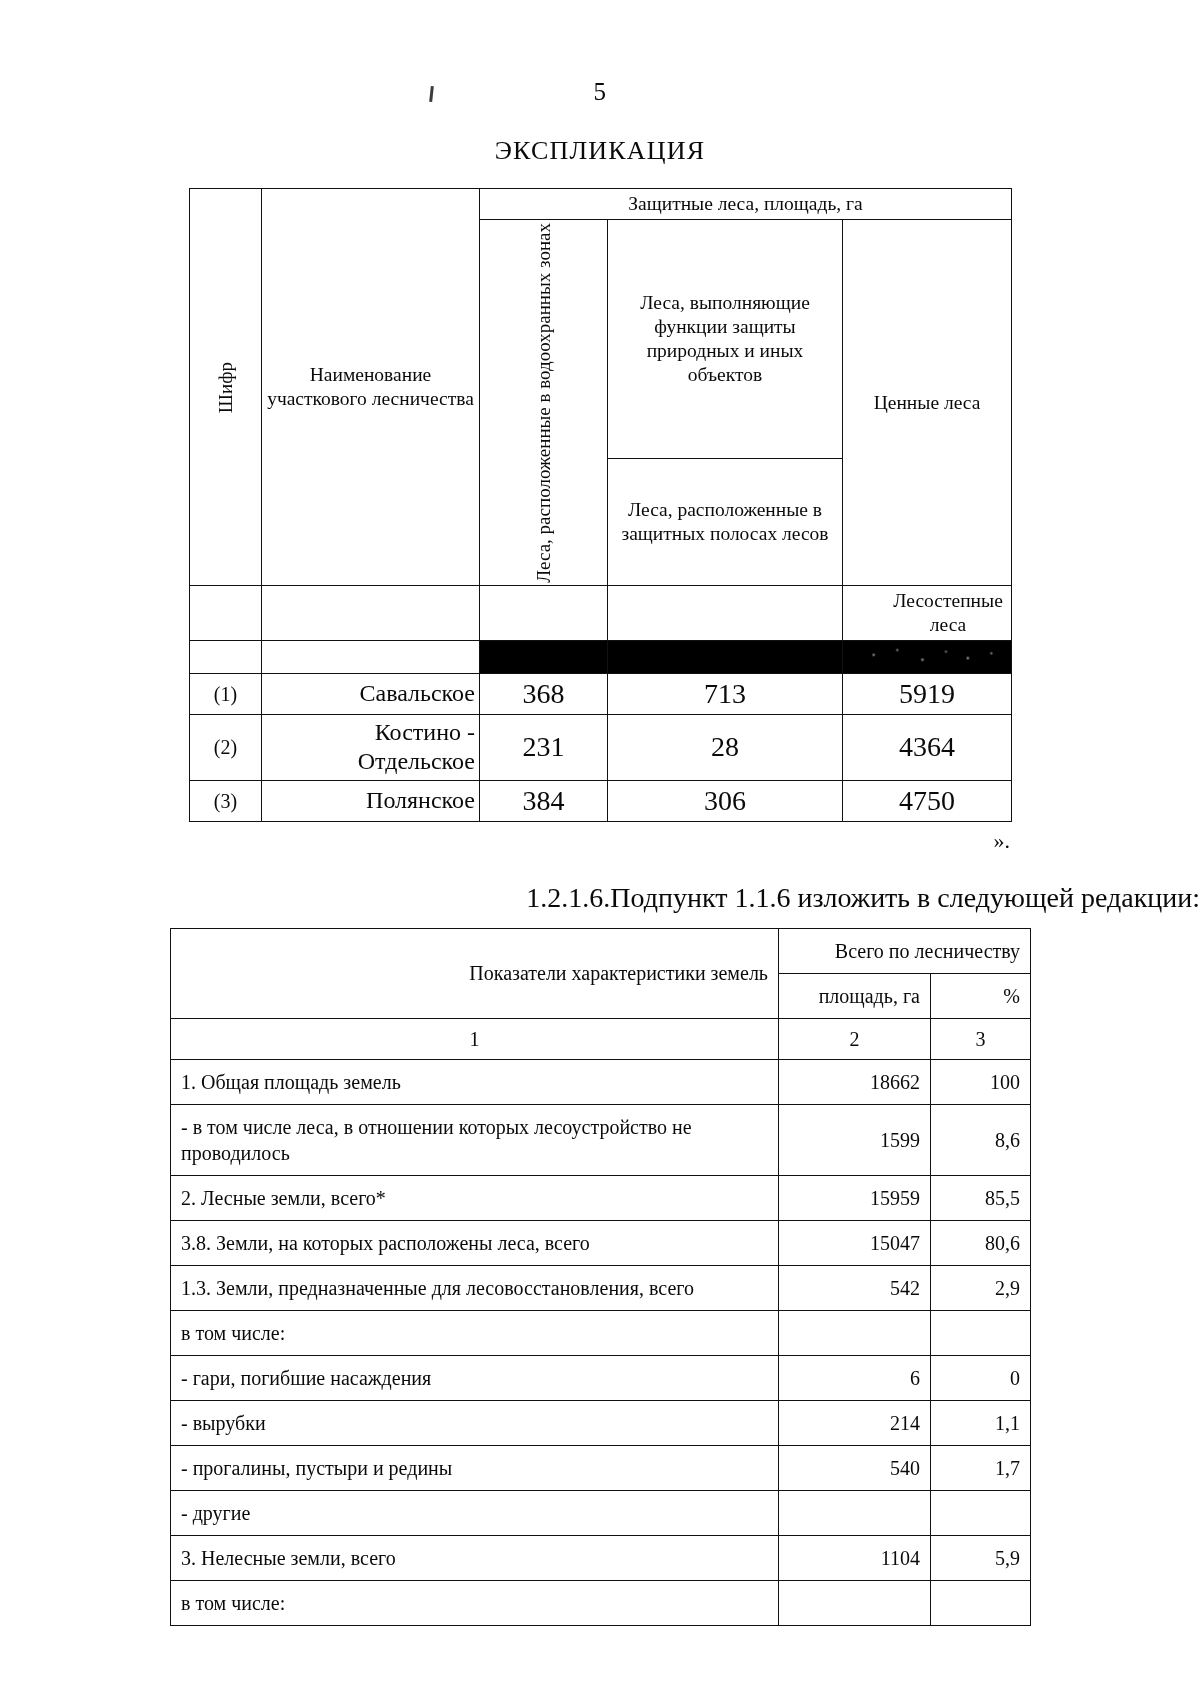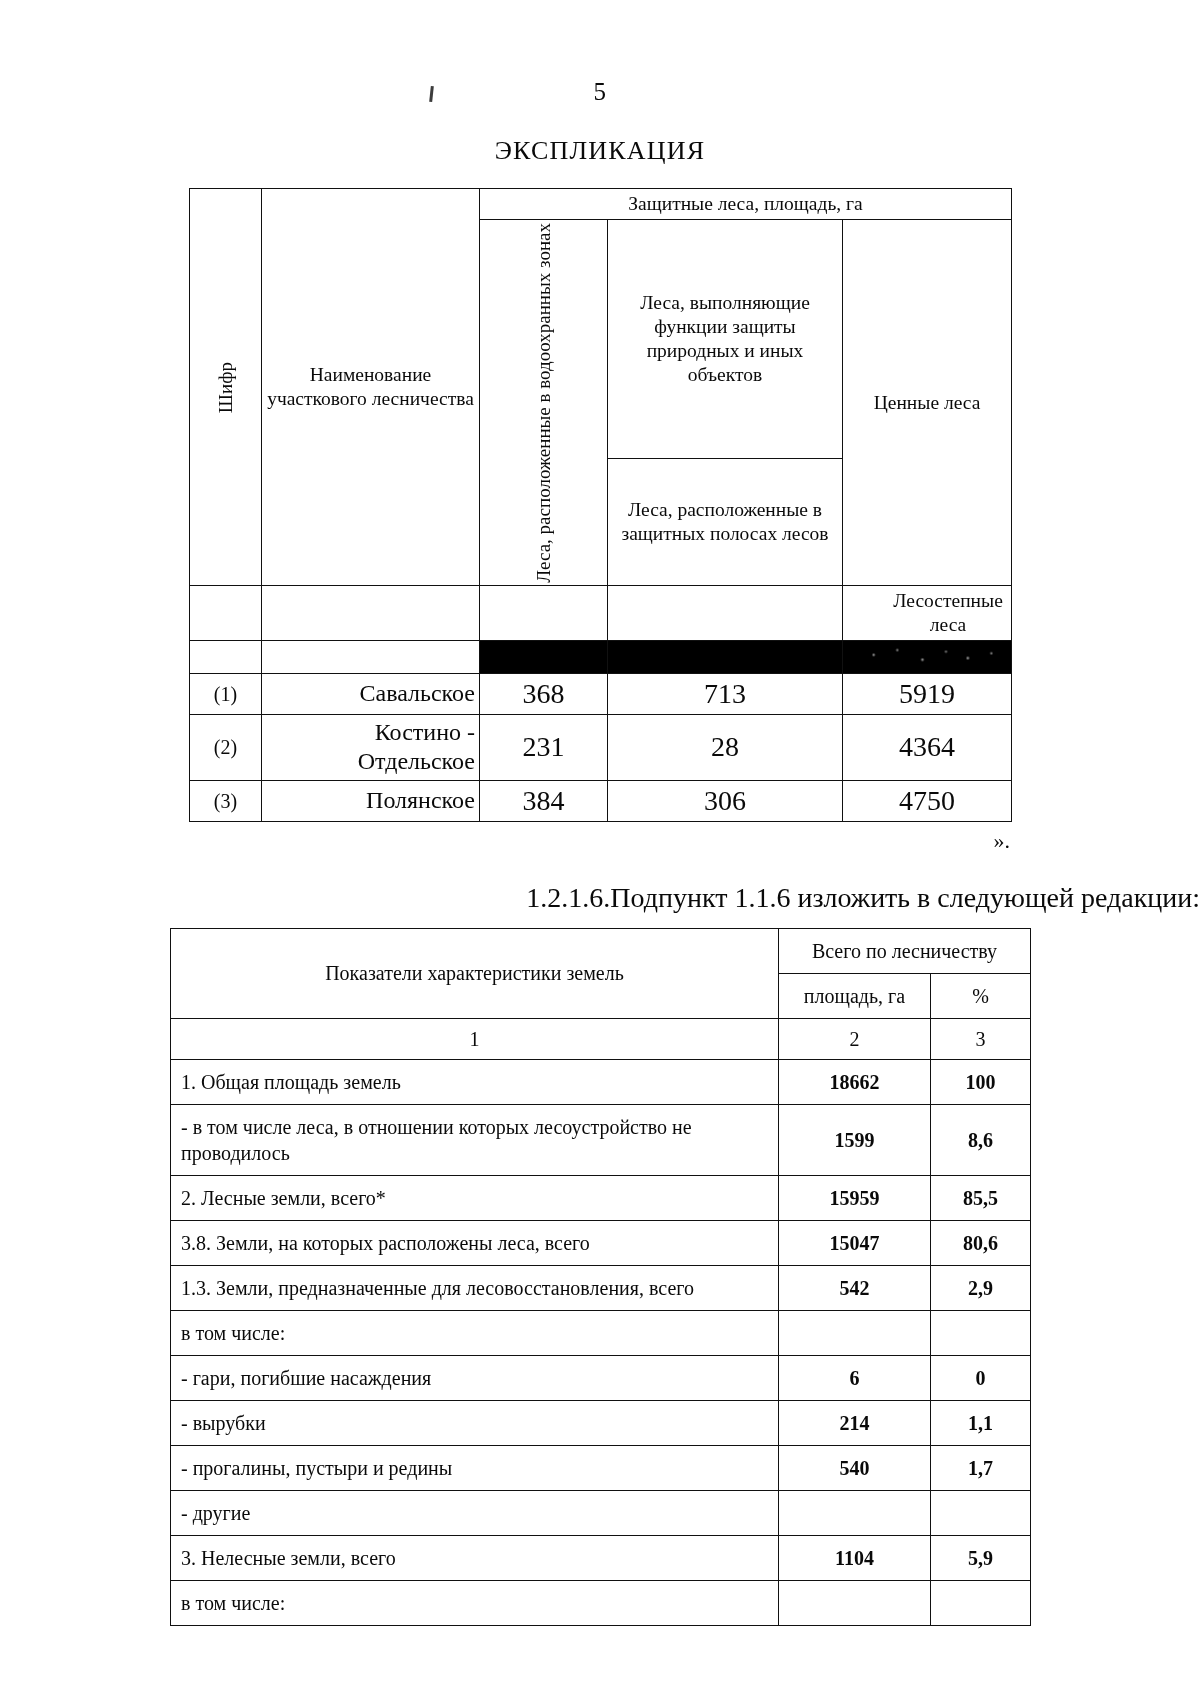--- a/index.html
+++ b/index.html
@@ -153,23 +153,23 @@
     font-weight: normal;
     font-size: 20px;
     line-height: 1.3;
     padding: 9px 10px;
     vertical-align: middle;
   }
   .c-ind { width: 608px; }
   .c-ga  { width: 152px; }
   .c-pct { width: 100px; }
 
-  table.t2 .hdr-center { text-align: center; }
+  table.t2 .hdr-center { text-align: right; }
   table.t2 .lbl { text-align: left; }
-  table.t2 .val { text-align: center; font-weight: bold; }
+  table.t2 .val { text-align: right; }
   table.t2 tr.rownum td { text-align: center; padding: 7px 10px; }
   table.t2 .tall { height: 54px; }
 </style>
 </head>
 <body>
 
 <div class="page">
 
   <div class="stray-mark"></div>
 

